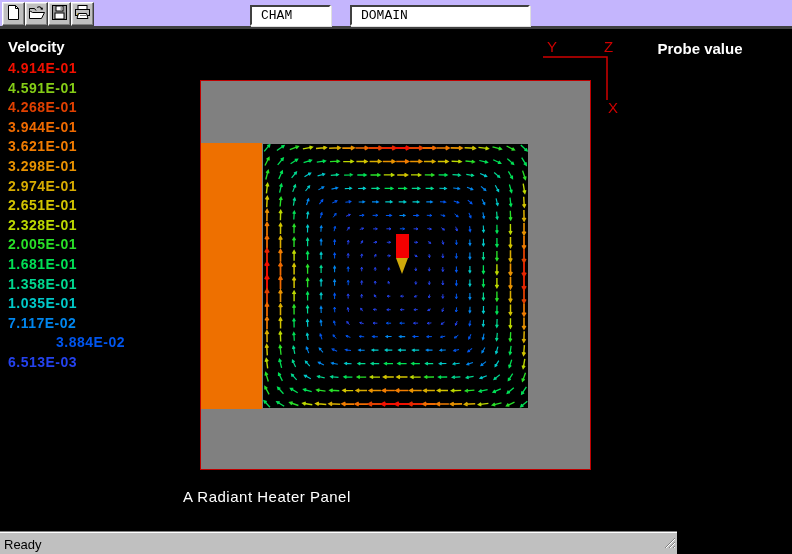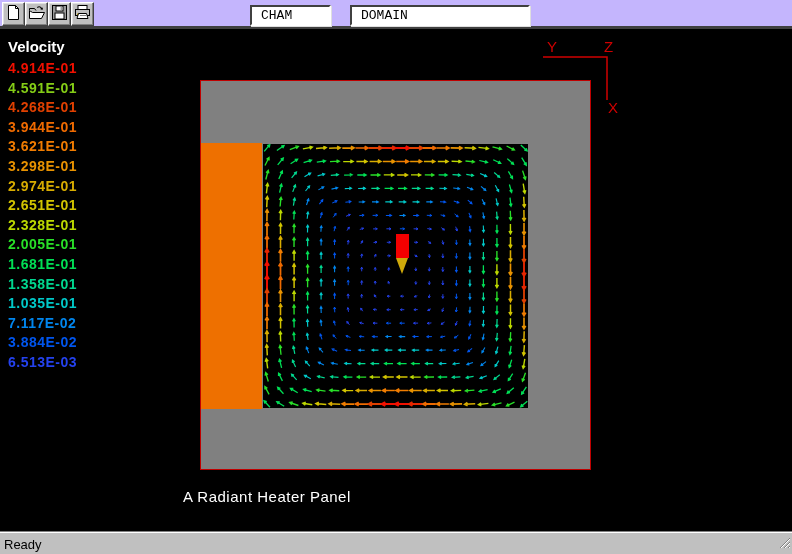--- a/index.html
+++ b/index.html
@@ -44,21 +44,21 @@
   .probe-marker { position:absolute; left:133px; top:90px; width:13px; height:41px; }
   .probe-body { position:absolute; left:0; top:0; width:13px; height:24px; background:#f40000; }
   .probe-tip  { position:absolute; left:0; top:24px; width:0; height:0;
                 border-left:6.5px solid transparent; border-right:6.5px solid transparent;
                 border-top:16px solid #cfa90a; }
 
   .caption { position:absolute; left:183px; top:458px; color:#ffffff; font-size:15px;
              letter-spacing:0.5px; }
 
   
-  .statusbar { position:absolute; left:0; top:531px; width:792px; height:23px;
+  .statusbar { position:absolute; left:0; top:531px; width:677px; height:23px;
                background:#c0c0c0; border-top:1px solid #808080;
                box-shadow:inset 0 1px 0 #ffffff; }
   .status-text { position:absolute; left:4px; top:5px; font-size:13px; color:#000000; }
   .grip { position:absolute; right:1px; bottom:1px; }
 </style>
 </head>
 <body>
 
 <div id="app">
 
@@ -117,35 +117,36 @@
           <div class="legend-entry" style="color: rgb(240, 124, 0);">3.621E-01</div>
           <div class="legend-entry" style="color: rgb(232, 146, 0);">3.298E-01</div>
           <div class="legend-entry" style="color: rgb(216, 172, 0);">2.974E-01</div>
           <div class="legend-entry" style="color: rgb(210, 196, 0);">2.651E-01</div>
           <div class="legend-entry" style="color: rgb(188, 216, 0);">2.328E-01</div>
           <div class="legend-entry" style="color: rgb(40, 223, 40);">2.005E-01</div>
           <div class="legend-entry" style="color: rgb(0, 223, 85);">1.681E-01</div>
           <div class="legend-entry" style="color: rgb(0, 216, 144);">1.358E-01</div>
           <div class="legend-entry" style="color: rgb(0, 200, 200);">1.035E-01</div>
           <div class="legend-entry" style="color: rgb(0, 134, 238);">7.117E-02</div>
-          <div class="legend-entry" style="color: rgb(0, 85, 238);">3.884E-02</div>
+          <div class="legend-entry" style="color: rgb(0, 85, 238); margin-left: 48px;">3.884E-02</div>
           <div class="legend-entry" style="color: rgb(36, 66, 238);">6.513E-03</div>
         </div>
     </div>
 
     <div class="axis">
       <svg width="90" height="80" viewBox="0 0 90 80">
         <text x="7" y="14" font-size="15" fill="#d00000" id="ax-y">Y</text>
         <text x="64" y="14" font-size="15" fill="#d00000" id="ax-z">Z</text>
         <polyline points="3,19 67,19 67,62" fill="none" stroke="#d00000" stroke-width="1.5"></polyline>
         <text x="68" y="75" font-size="15" fill="#d00000" id="ax-x">X</text>
       </svg>
     </div>
 
     <div class="probe-block">
+      <div>Probe value</div>
     </div>
 
     <div class="domain">
       <div class="heater"></div>
       <div class="fluid">
         <svg id="vector-svg" width="265" height="264" viewBox="0 0 265 264">
             <path d="M1.2 7.3 L6.8 0.7 M4.1 1.7 L6.8 0.7 L6.2 3.6" stroke="#00df55" fill="none" stroke-width="1.30"></path>
             <path d="M2.0 21.5 L6.0 13.5 M3.5 15.2 L6.0 13.5 L6.1 16.4" stroke="#28df28" fill="none" stroke-width="1.32"></path>
             <path d="M2.8 35.5 L5.2 26.4 M3.1 28.7 L5.2 26.4 L5.9 29.4" stroke="#28df28" fill="none" stroke-width="1.37"></path>
             <path d="M3.4 49.3 L4.6 39.5 M2.8 42.1 L4.6 39.5 L5.8 42.4" stroke="#bcd800" fill="none" stroke-width="1.43"></path>

